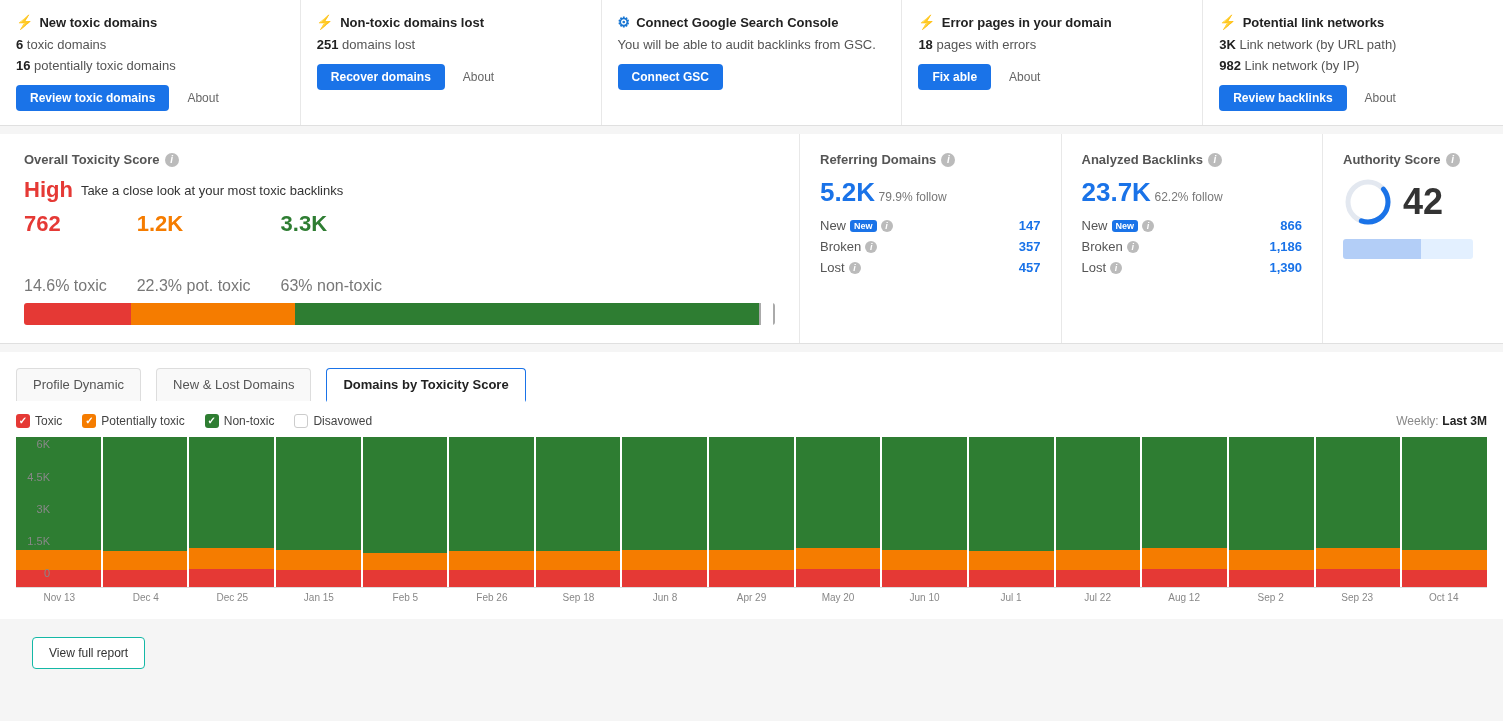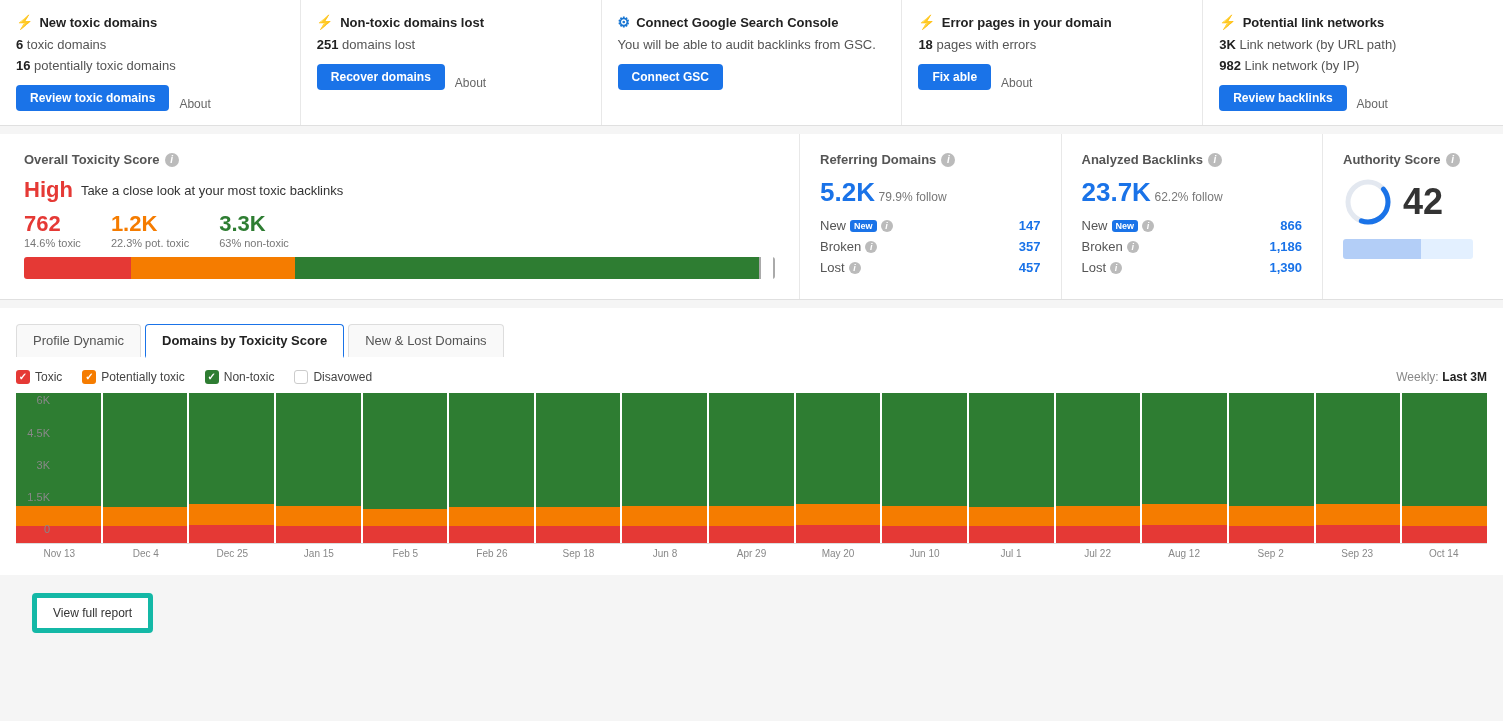--- a/index.html
+++ b/index.html
@@ -25,21 +25,21 @@
       gap: 6px;
       font-weight: 700;
       font-size: 13px;
       margin-bottom: 6px;
       color: #222;
     }
     .card-title .bolt { color: #e53935; font-size: 14px; }
     .card-title .gear { color: #1976d2; font-size: 14px; }
     .card-stat { font-size: 13px; color: #555; margin-bottom: 3px; line-height: 1.4; }
     .card-stat strong { color: #222; }
-    .card-actions { margin-top: 10px; display: flex; align-items: flex-end; gap: 10px; }
+    .card-actions { margin-top: 10px; display: flex; align-items: center; gap: 18px; }
     .btn-blue {
       background: #1a73e8;
       color: #fff;
       border: none;
       border-radius: 4px;
       padding: 6px 14px;
       cursor: pointer;
       font-size: 12px;
       font-weight: 600;
       white-space: nowrap;
@@ -80,21 +80,21 @@
       font-style: italic;
       font-weight: bold;
     }
     .high-label { color: #e53935; font-weight: 700; font-size: 22px; }
     .high-desc { font-size: 13px; color: #333; margin-left: 8px; }
     .tox-num { font-size: 22px; font-weight: 700; }
     .tox-num.red { color: #e53935; }
     .tox-num.orange { color: #f57c00; }
     .tox-num.green { color: #2e7d32; }
     .tox-block { margin-right: 30px; }
-    .tox-sub { font-size: 11px; color: #777; }
+    .tox-sub { font-size: 16px; color: #777; margin-top: 40px; }
     .bar-container { display: flex; height: 22px; border-radius: 3px; overflow: hidden; margin-top: 8px; width: 100%; }
     .bar-red { background: #e53935; }
     .bar-orange { background: #f57c00; }
     .bar-green { background: #2e7d32; }
     .bar-thumb { width: 12px; background: #fff; border-left: 2px solid #ccc; border-right: 2px solid #ccc; }
 
     .metric-col {
       flex: 1;
       padding: 18px 20px;
       border-right: 1px solid #e8e8e8;
@@ -131,21 +131,21 @@
     .tabs { display: flex; gap: 0; border-bottom: none; }
     .tab {
       padding: 8px 16px;
       cursor: pointer;
       font-size: 13px;
       color: #555;
       border: 1px solid #ddd;
       border-bottom: none;
       border-radius: 4px 4px 0 0;
       background: #f9f9f9;
-      margin-right: 4px;
+      margin-right: 15px;
     }
     .tab.active {
       background: #fff;
       color: #222;
       font-weight: 600;
       border-color: #1a73e8;
       border-bottom: 2px solid #fff;
       margin-bottom: -1px;
     }
 
@@ -180,21 +180,21 @@
     .y-axis { position: absolute; left: 0; top: 0; bottom: 24px; width: 40px; display: flex; flex-direction: column; justify-content: space-between; align-items: flex-end; padding-right: 6px; font-size: 11px; color: #888; }
     .bars-container { display: flex; align-items: flex-end; height: 150px; gap: 2px; border-bottom: 1px solid #ddd; }
     .bar-group { flex: 1; display: flex; flex-direction: column; align-items: center; }
     .x-labels { display: flex; margin-top: 4px; justify-content: center; }
     .x-label { flex: 1; text-align: center; font-size: 10px; color: #888; }
 
     .view-full-btn {
       margin: 10px 16px 0;
       padding: 8px 16px;
       background: #fff;
-      border: 5px solid #14b8a6;
+      border: 1px solid #14b8a6;
       border-radius: 4px;
       cursor: pointer;
       font-size: 12px;
       color: #333;
     }
 
     .high-row { display: flex; align-items: center; }
     .tox-nums-row { display: flex; margin: 8px 0 4px; }
 
     
@@ -386,22 +386,22 @@
     </svg>
     <span class="auth-score-big">42</span>
   </div>
   <div style="height:20px;background:linear-gradient(to right,#b3cef7 60%,#e3f0ff 60%);border-radius:3px;margin-top:12px;width:130px;"></div>
 </div>
   </div>
 
 <div class="tab-section">
   <div class="tabs" id="tabs-container">
       <div class="tab">Profile Dynamic</div>
+      <div class="tab">New &amp; Lost Domains</div>
       <div class="tab active">Domains by Toxicity Score</div>
-      <div class="tab">New &amp; Lost Domains</div>
     </div>
 </div>
 
 <div class="chart-section">
   <div class="legend-row" id="legend-container">
       <div class="legend-item">
         <div class="legend-checkbox checked" style="background: rgb(229, 57, 53); border: none;">
           <span style="color:#fff;font-size:10px;font-weight:bold;">✓</span>
         </div>
         <span>Toxic</span>

